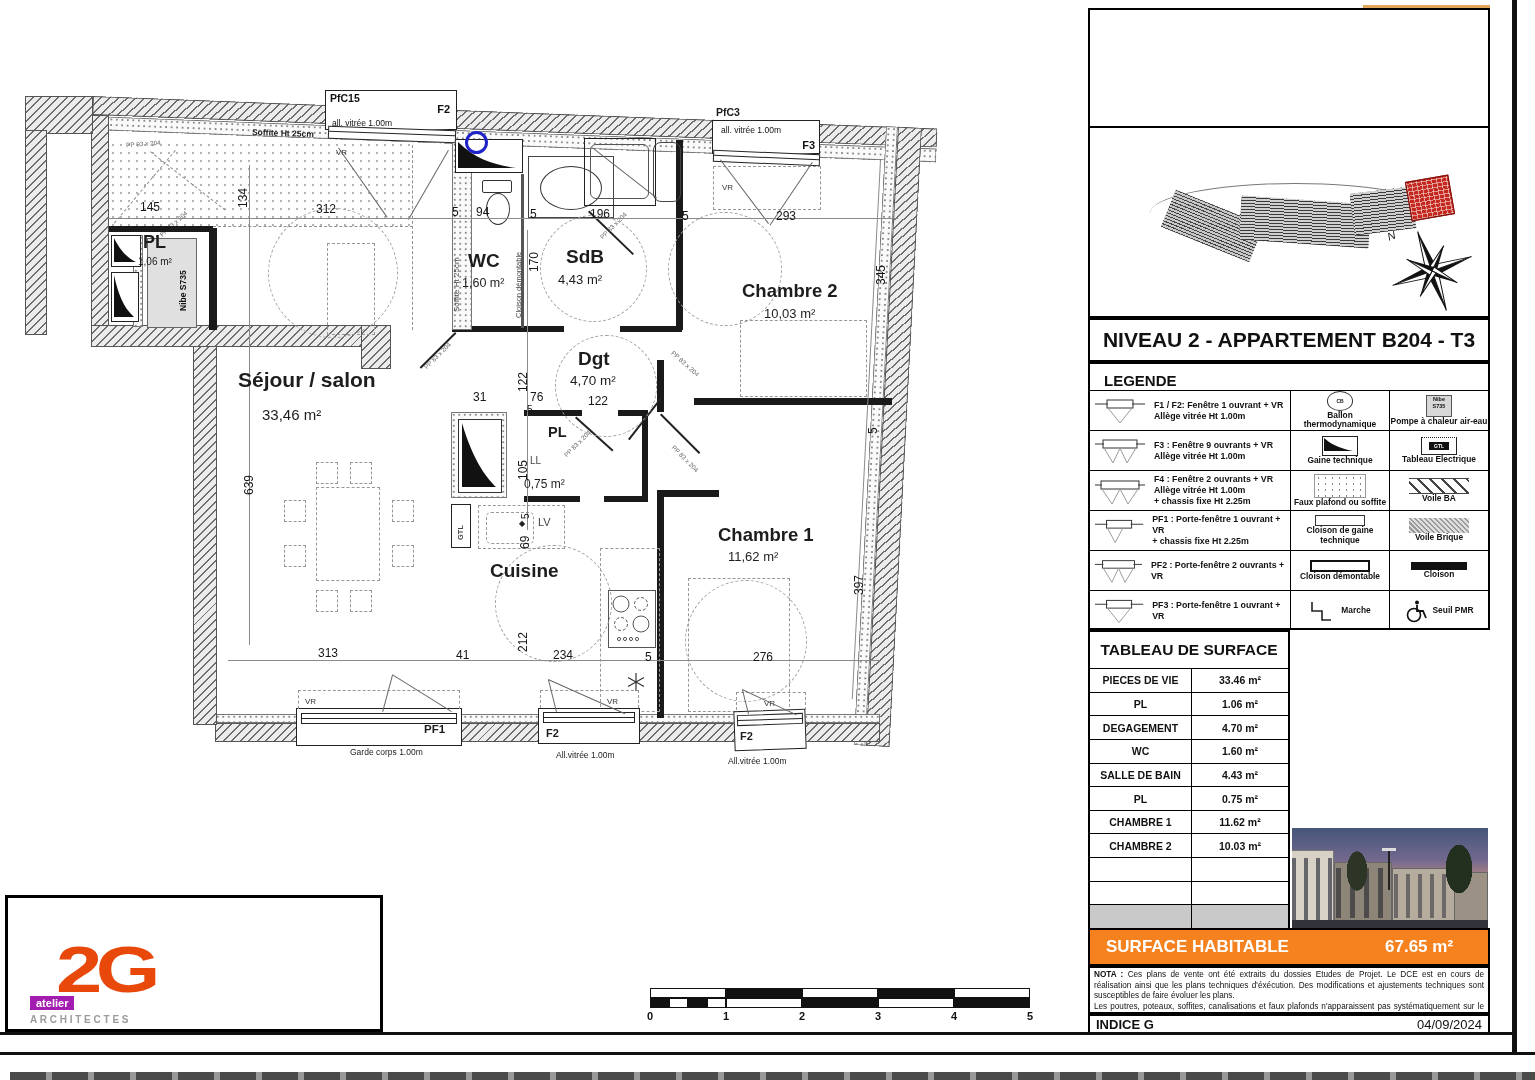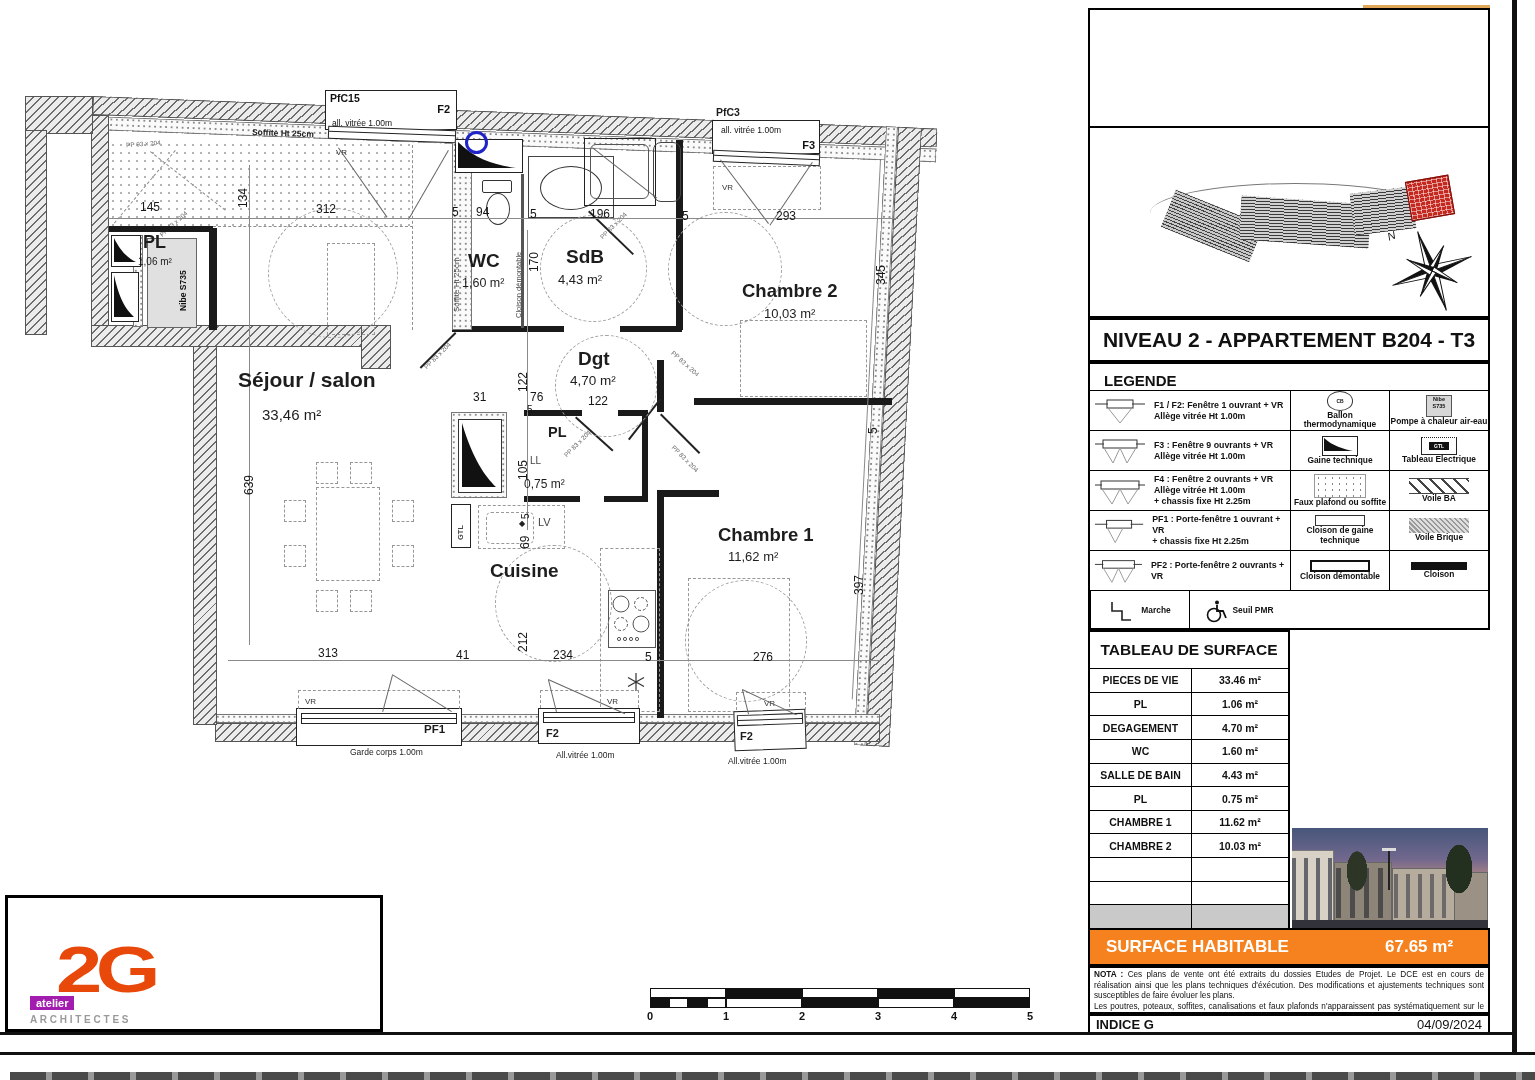--- a/index.html
+++ b/index.html
@@ -483,20 +483,30 @@
         <div style="width:56px;height:8px;border:2.2px solid #111;background:#fff"></div>
         <div class="lg-cap">Cloison démontable</div>
       </div>
       <div class="lg-c3">
         <div style="width:56px;height:8px;background:#111"></div>
         <div class="lg-cap">Cloison</div>
       </div>
     </div>
 
     <div class="lg-row">
+      <div class="lg-c1">
+        <svg width="52" height="30" viewBox="0 0 52 30">
+            <path d="M1 8 H14 M38 8 H51" stroke="#333"></path>
+            <rect x="13" y="4" width="26" height="8" fill="none" stroke="#333"></rect>
+            <path d="M14 12 L26 27 L38 12" fill="none" stroke="#999"></path>
+          </svg>
+        <div class="lg-txt">
+            <div>PF3 : Porte-fenêtre 1 ouvrant + VR</div>
+          </div>
+      </div>
       <div class="lg-c2" style="flex-direction:row;gap:8px">
         <svg width="24" height="24" viewBox="0 0 24 24">
             <path d="M3 3 V12 H13 V21 H22" fill="none" stroke="#222" stroke-width="1.6"></path>
           </svg>
         <div class="lg-cap">Marche</div>
       </div>
       <div class="lg-c3" style="flex-direction:row;gap:6px">
         <svg width="22" height="24" viewBox="0 0 22 24">
             <circle cx="9" cy="16" r="6.5" fill="none" stroke="#111" stroke-width="1.6"></circle>
             <circle cx="12" cy="3.5" r="2" fill="#111"></circle>

